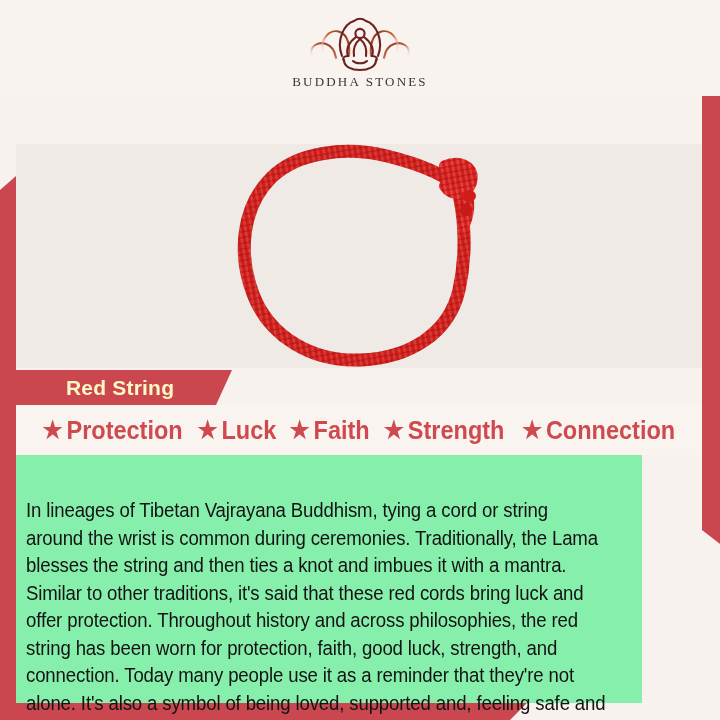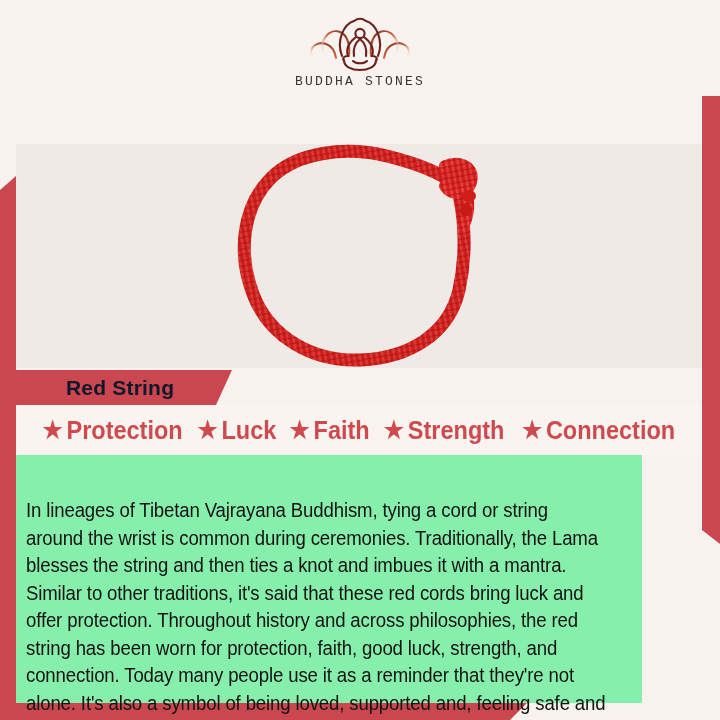--- a/index.html
+++ b/index.html
@@ -42,21 +42,21 @@
     position:absolute;top:0;left:0;width:720px;height:96px;
     background:#f8f3ee;z-index:4;
   }
   .logo-wrap{
     position:absolute;top:16px;left:50%;transform:translateX(-50%);
     width:180px;text-align:center;
   }
   .logo-mark{display:block;margin:0 auto;}
   .brand-name{
     margin-top:2px;
-    font-family:Liberation Mono, monospace;
+    font-family:Liberation Serif, serif;
     font-size:13px;letter-spacing:2.2px;color:#3b3330;
     text-align:center;white-space:nowrap;
   }
 
   
   .title-band{
     position:absolute;top:96px;left:130px;width:465px;height:48px;
     background:#fcfaf7;z-index:4;
     display:flex;align-items:center;justify-content:center;
   }
@@ -76,21 +76,21 @@
   
   .ribbon{
     position:absolute;top:370px;left:16px;height:35px;z-index:4;
   }
   .ribbon-shape{
     position:relative;width:216px;height:35px;background:#ca4750;
     clip-path:polygon(0 0, 216px 0, 200px 35px, 0 35px);
     display:flex;align-items:center;
   }
   .ribbon-label{
-    color:#0f172a;font-size:21px;font-weight:bold;
+    color:#fef9c3;font-size:21px;font-weight:bold;
     padding-left:50px;letter-spacing:0.2px;white-space:nowrap;
   }
 
   
   .benefits-strip{
     position:absolute;top:405px;left:16px;width:686px;height:50px;
     background:#f9f4ef;z-index:4;
     display:flex;align-items:center;justify-content:center;
   }
   .benefit{

